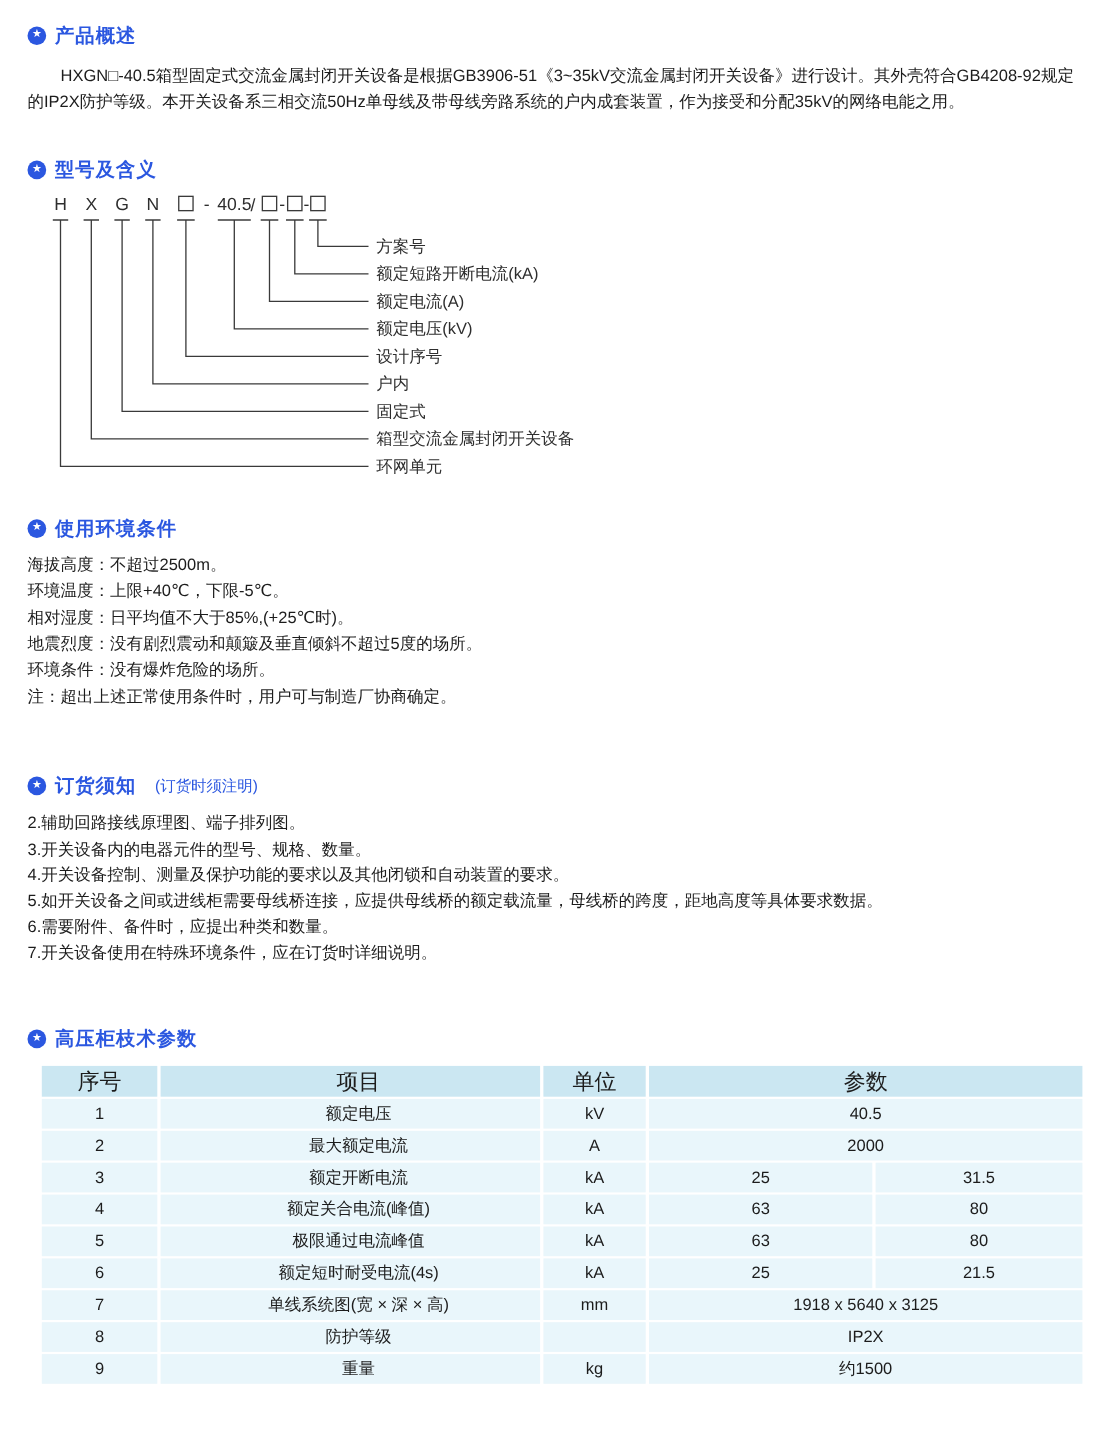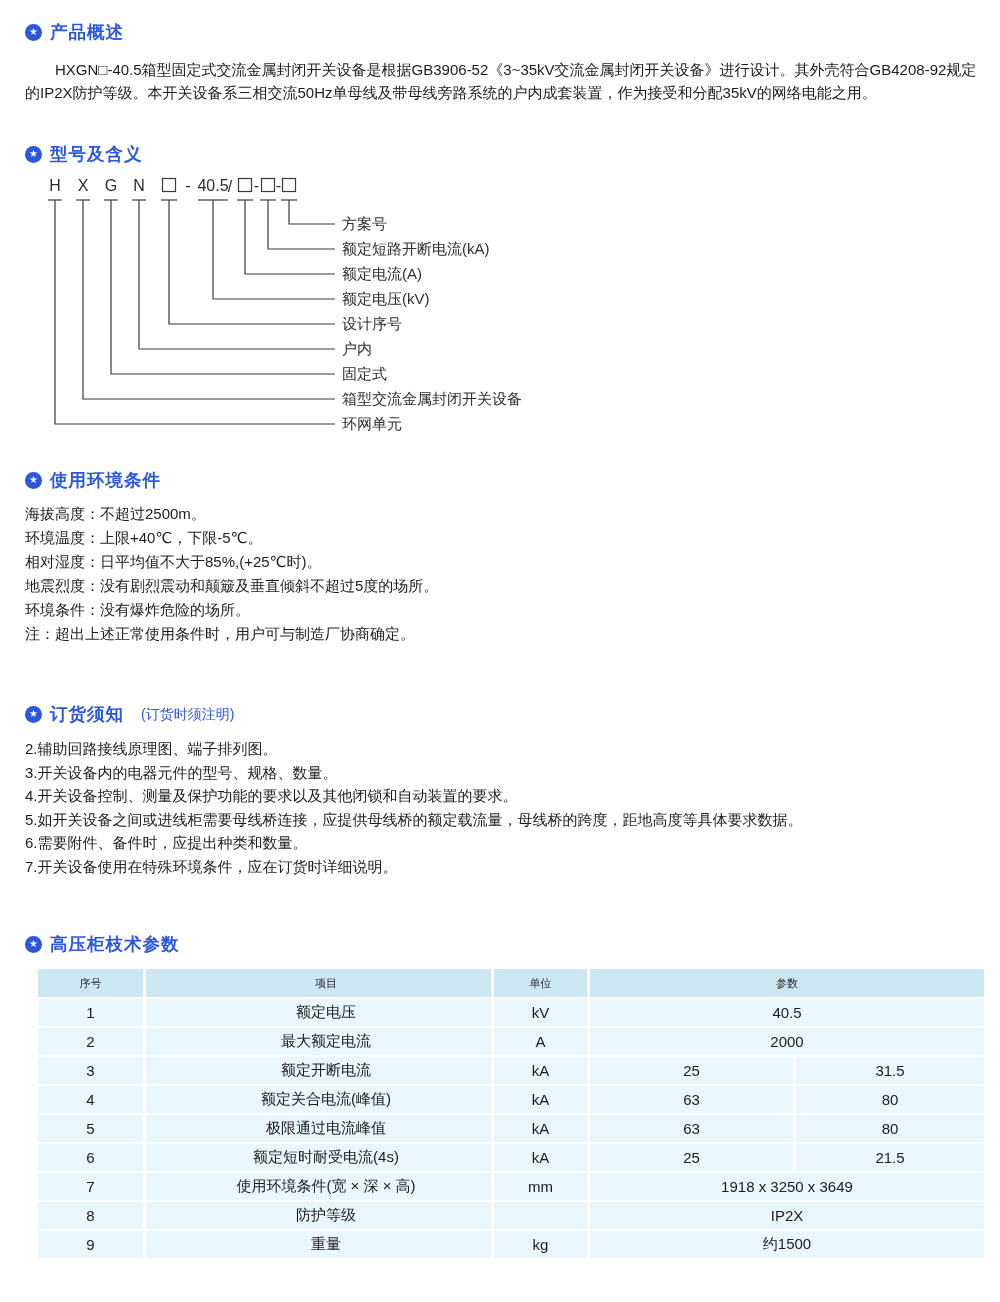--- a/index.html
+++ b/index.html
@@ -43,41 +43,41 @@
   .order-title { margin-top: 58px; }
   .order-lines { margin-top: 13px; font-size: 15px; line-height: 23.5px; }
 
   .param-title { margin-top: 56px; }
   .param-table {
     margin: 13px 0 0 10px;
     border-collapse: separate; border-spacing: 3px 2px;
     table-layout: fixed; width: 952px;
   }
   .param-table th {
-    background: #cbe7f2; font-weight: 400; font-size: 11px;
+    background: #cbe7f2; font-weight: 400; font-size: 20px;
     height: 28px; text-align: center; padding: 0;
   }
   .param-table td {
     background: #e9f6fb; font-size: 15px;
     height: 27px; text-align: center; padding: 0;
   }
   .param-table .c-item { text-align: center; padding-left: 15px; }
   .col-no { width: 105px; } .col-item { width: 345px; } .col-unit { width: 93px; }
   .col-p1 { width: 203px; } .col-p2 { width: 188px; }
 </style>
 </head>
 <body>
 
 <div class="page">
 
   <div class="sec-title">
     <span class="sec-icon">★</span>
     <span>产品概述</span>
   </div>
-  <p class="para">HXGN□-40.5箱型固定式交流金属封闭开关设备是根据GB3906-52《3~35kV交流金属封闭开关设备》进行设计。其外壳符合GB4208-92规定的IP2X防护等级。本开关设备系三相交流50Hz单母线及带母线旁路系统的户内成套装置，作为接受和分配35kV的网络电能之用。</p>
+  <p class="para">HXGN□-40.5箱型固定式交流金属封闭开关设备是根据GB3906-51《3~35kV交流金属封闭开关设备》进行设计。其外壳符合GB4208-92规定的IP2X防护等级。本开关设备系三相交流50Hz单母线及带母线旁路系统的户内成套装置，作为接受和分配35kV的网络电能之用。</p>
 
   <div class="sec-title model-title">
     <span class="sec-icon">★</span>
     <span>型号及含义</span>
   </div>
 
   <svg class="model-svg" width="950" height="272" viewBox="0 0 950 272">
 
     <g class="fml">
       <text x="8" y="19" text-anchor="middle">H</text>
@@ -216,23 +216,23 @@
       </tr>
       <tr>
         <td>6</td>
         <td class="c-item">额定短时耐受电流(4s)</td>
         <td>kA</td>
         <td>25</td>
         <td>21.5</td>
       </tr>
       <tr>
         <td>7</td>
-        <td class="c-item">使用环境条件(宽 × 深 × 高)</td>
+        <td class="c-item">单线系统图(宽 × 深 × 高)</td>
         <td>mm</td>
-        <td colspan="2">1918 x 3250 x 3649</td>
+        <td colspan="2">1918 x 5640 x 3125</td>
       </tr>
       <tr>
         <td>8</td>
         <td class="c-item">防护等级</td>
         <td></td>
         <td colspan="2">IP2X</td>
       </tr>
       <tr>
         <td>9</td>
         <td class="c-item">重量</td>

